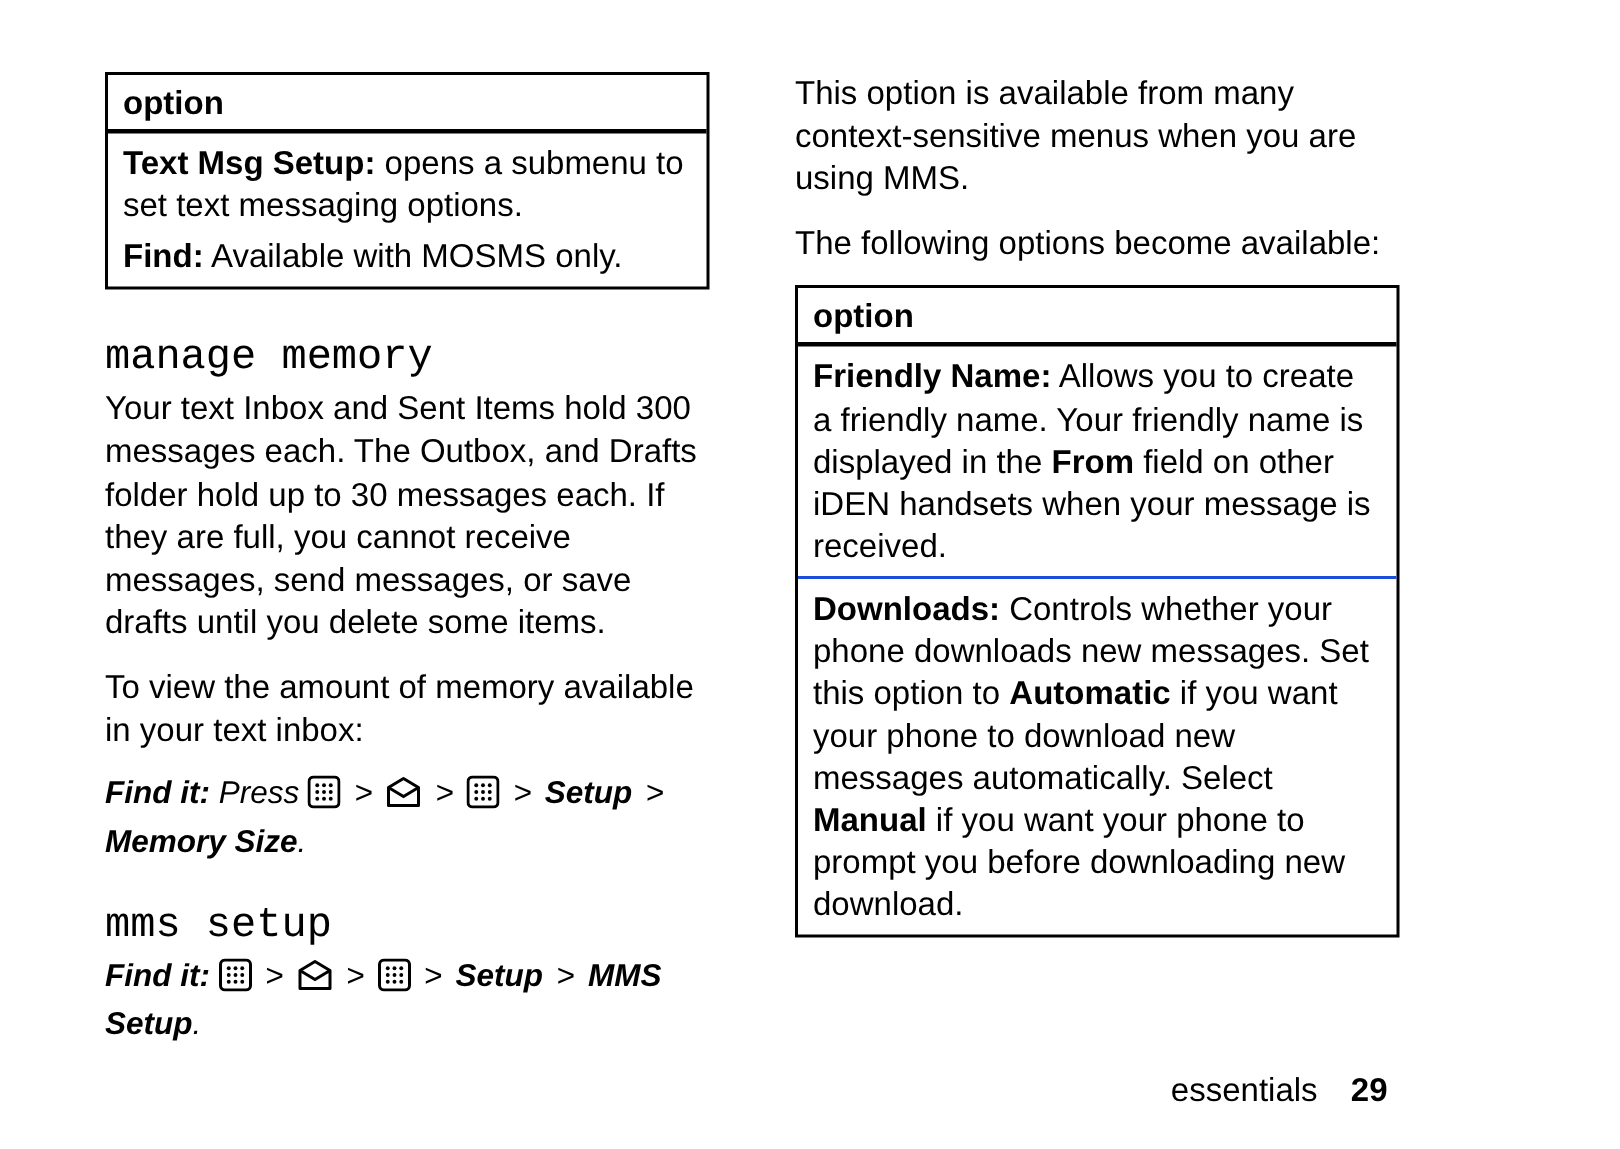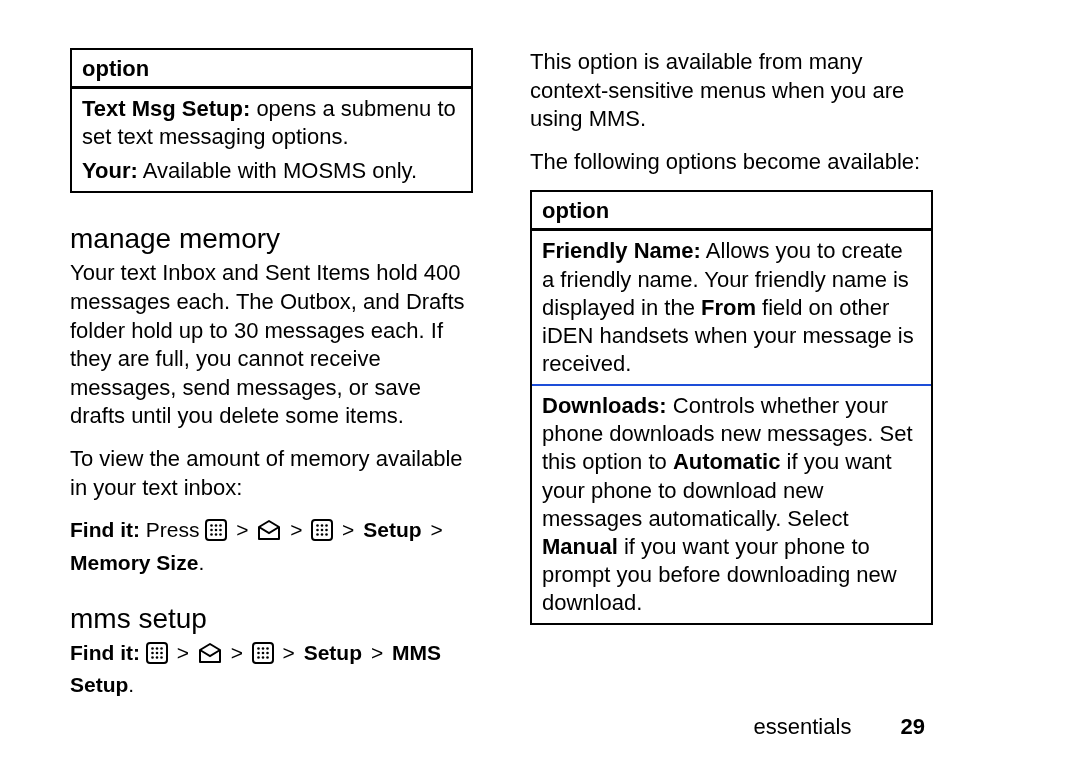--- a/index.html
+++ b/index.html
@@ -51,70 +51,72 @@
     line-height: 1.28;
   }
   .option-row:last-child {
     border-bottom: none;
   }
   h2.section {
     font-size: 28px;
     font-weight: 400;
     margin: 16px 0 4px 0;
     letter-spacing: 0;
+    font-family: Liberation Mono, monospace;
   }
   p.body {
     font-size: 22px;
     line-height: 1.3;
     margin: 0 0 14px 0;
   }
   .findit {
     font-size: 21px;
     line-height: 1.35;
     margin: 0 0 10px 0;
+    font-style: italic;
   }
   .bold { font-weight: bold; }
   .narrow-bold { font-weight: bold; font-stretch: condensed; font-family: "Arial Narrow", Arial, sans-serif; }
   .gt { padding: 0 3px; }
   .footer {
     position: absolute;
     bottom: 26px;
     right: 68px;
     font-size: 22px;
   }
   .footer .num {
     font-weight: bold;
-    margin-left: 43px;
+    margin-left: 16px;
   }
   .icon {
     display: inline-block;
     vertical-align: -4px;
   }
 </style>
 </head>
 <body>
 
 <div class="page">
 
   <div class="col">
 
     <div class="option-box">
       <div class="option-header">option</div>
       <div class="option-body">
         <p>
           <span class="narrow-bold">Text Msg Setup:</span><span> opens a submenu to set text messaging options.</span>
         </p>
         <p>
-          <span class="bold">Your:</span><span> Available with MOSMS only.</span>
+          <span class="bold">Find:</span><span> Available with MOSMS only.</span>
         </p>
       </div>
     </div>
 
     <h2 class="section">manage memory</h2>
-    <p class="body">Your text Inbox and Sent Items hold 400 messages each. The Outbox, and Drafts folder hold up to 30 messages each. If they are full, you cannot receive messages, send messages, or save drafts until you delete some items.</p>
+    <p class="body">Your text Inbox and Sent Items hold 300 messages each. The Outbox, and Drafts folder hold up to 30 messages each. If they are full, you cannot receive messages, send messages, or save drafts until you delete some items.</p>
     <p class="body">To view the amount of memory available in your text inbox:</p>
 
     <p class="findit">
       <span class="bold">Find it:</span><span> Press </span>
       <span class="icon"><svg width="22" height="22" viewBox="0 0 22 22">
             <rect x="1" y="1" width="20" height="20" rx="3" fill="none" stroke="#000" stroke-width="2"></rect>
             <circle cx="6.5" cy="6.5" r="1.3"></circle>
             <circle cx="11" cy="6.5" r="1.3"></circle>
             <circle cx="15.5" cy="6.5" r="1.3"></circle>
             <circle cx="6.5" cy="11" r="1.3"></circle>

